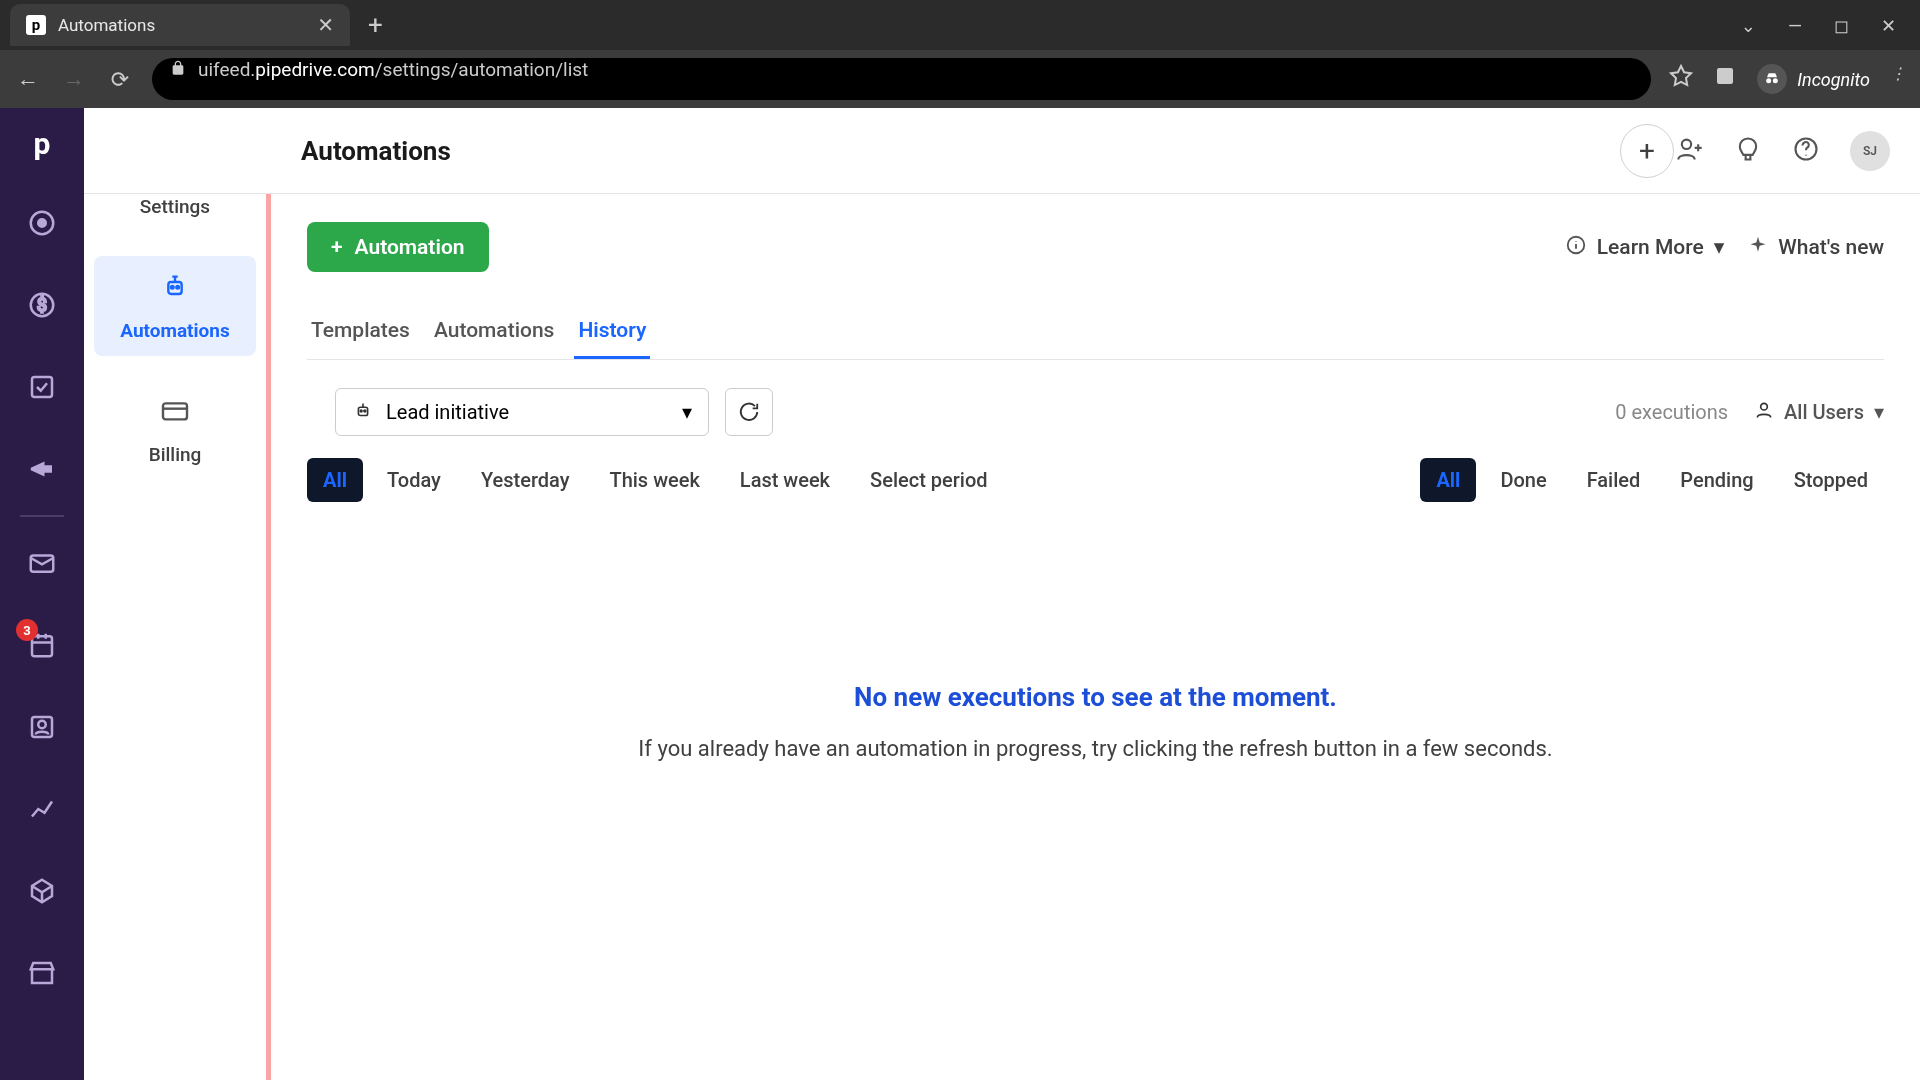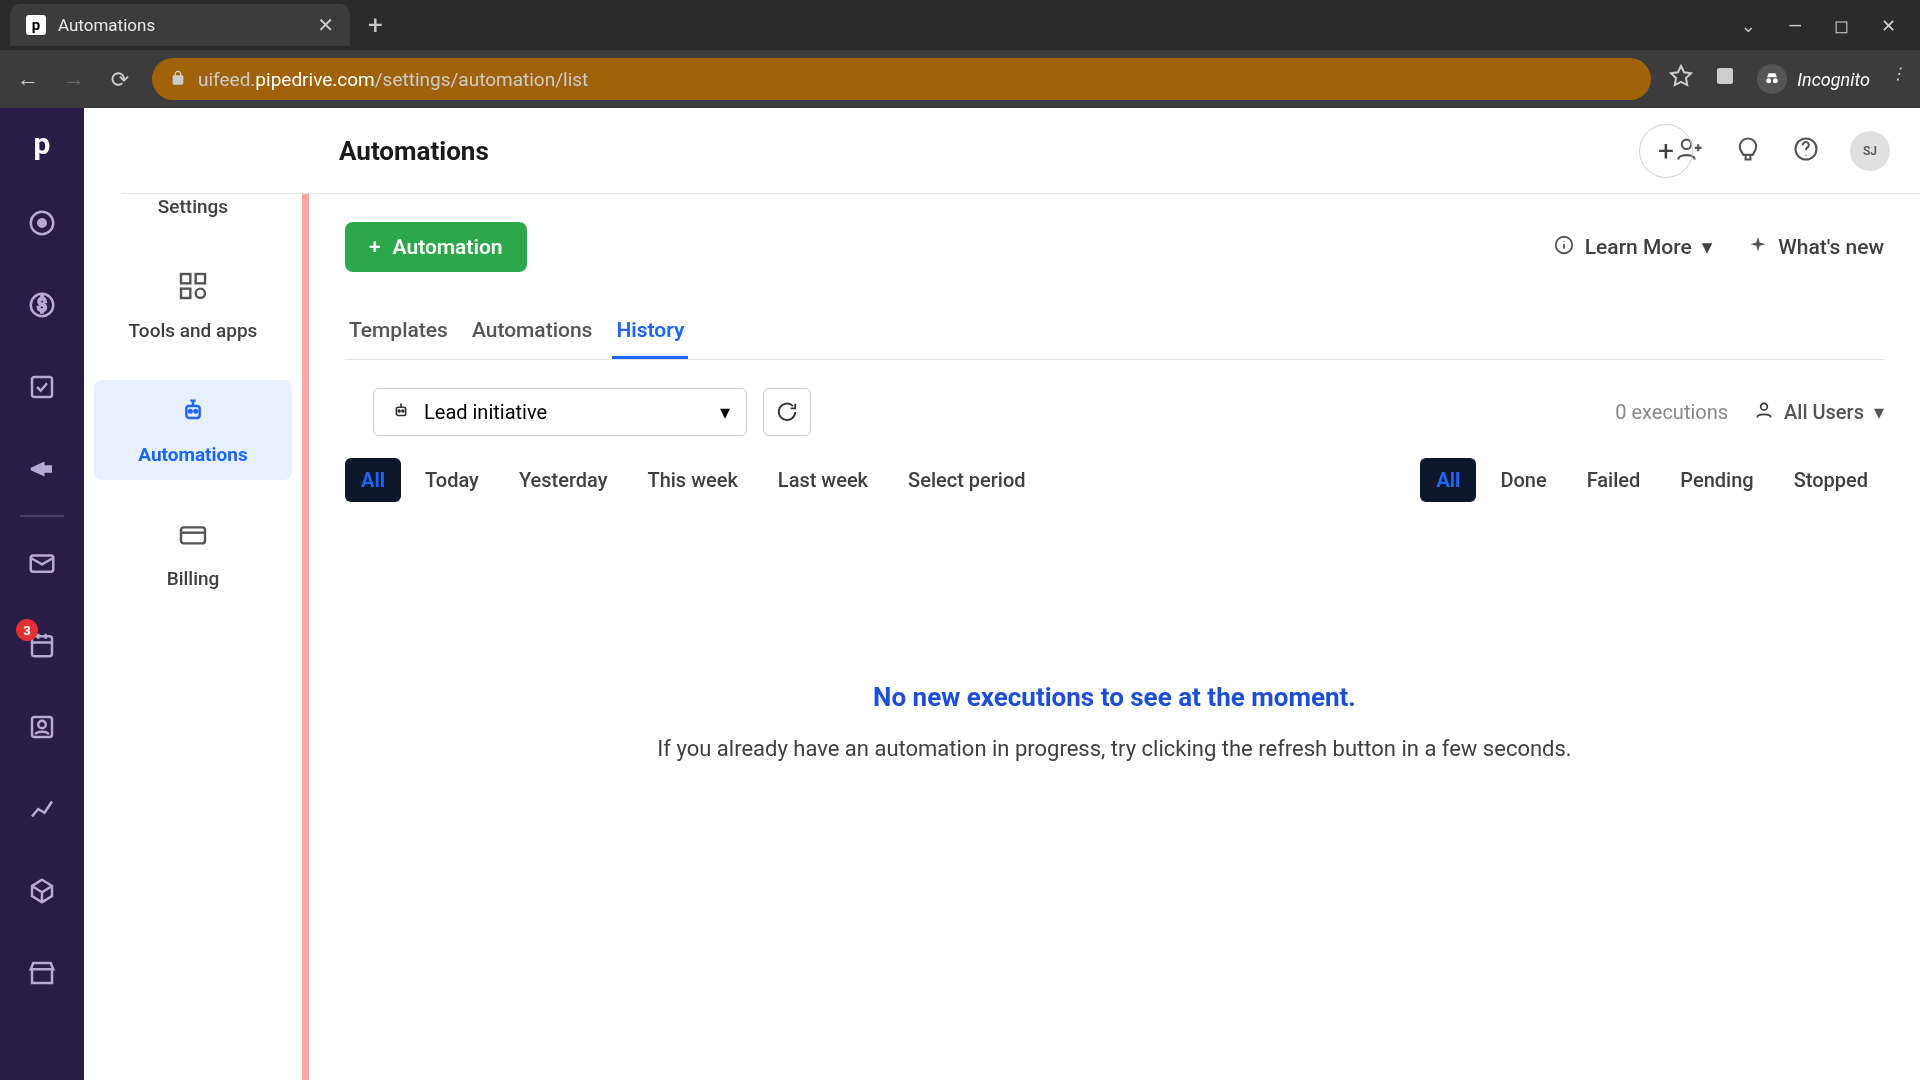--- a/index.html
+++ b/index.html
@@ -11,58 +11,58 @@
 .tab { background: #3c3c3c; height: 42px; width: 340px; border-radius: 10px 10px 0 0; display: flex; align-items: center; padding: 0 16px; gap: 12px; color: #e8e8e8; font-size: 17px; position: relative; }
 .tab-favicon { width: 20px; height: 20px; background: #fff; border-radius: 3px; display: flex; align-items: center; justify-content: center; font-weight: bold; font-size: 15px; color: #000; }
 .tab-close { margin-left: auto; color: #ccc; font-size: 20px; cursor: pointer; }
 .new-tab { color: #ccc; font-size: 26px; margin-left: 18px; cursor: pointer; }
 .window-controls { margin-left: auto; display: flex; gap: 32px; padding-right: 24px; color: #ccc; }
 .window-controls span { cursor: pointer; font-size: 18px; }
 
 .nav-bar { height: 58px; background: #3c3c3c; display: flex; align-items: center; padding: 0 14px; gap: 18px; }
 .nav-icon { color: #ccc; font-size: 22px; cursor: pointer; width: 28px; text-align: center; }
 .nav-icon.disabled { color: #666; }
-.url-bar { flex: 1; background: #a16207; height: 42px; border-radius: 21px; display: flex; align-items: center; padding: 0 18px; color: #ccc; font-size: 19px; gap: 12px; }
+.url-bar { flex: 1; background: #000000; height: 42px; border-radius: 21px; display: flex; padding: 0 18px; color: #ccc; font-size: 19px; gap: 12px; }
 .url-text { color: #ccc; }
 .url-domain { color: #fff; }
 .action-icons { display: flex; gap: 20px; align-items: flex-start; color: #ccc; font-style: italic; }
 .incognito-badge { display: flex; align-items: center; gap: 10px; color: #fff; font-size: 18px; }
 .incognito-icon { width: 30px; height: 30px; background: #555; border-radius: 50%; display: flex; align-items: center; justify-content: center; }
 
 
 .app { height: calc(1080px - 108px); display: flex; background: #fff; }
 .rail { width: 84px; background: #2b1b47; display: flex; flex-direction: column; align-items: center; padding-top: 18px; gap: 42px; position: relative; }
 .rail-logo { color: #fff; font-size: 30px; font-weight: bold; }
 .rail-icon { color: #b8a8d8; font-size: 28px; cursor: pointer; width: 40px; height: 40px; display: flex; align-items: center; justify-content: center; position: relative; }
 .rail-icon svg { width: 30px; height: 30px; }
 .rail-sep { width: 44px; height: 2px; background: #4a3a67; margin: -16px 0; }
 .badge { position: absolute; top: -6px; left: -6px; background: #e03030; color: #fff; font-size: 13px; min-width: 22px; height: 22px; border-radius: 11px; display: flex; align-items: center; justify-content: center; font-weight: bold; }
 
-.sidebar { width: 225px; border-right: 7px solid #fca5a5; padding: 24px 10px; display: flex; flex-direction: column; gap: 24px; }
+.sidebar { width: 187px; border-right: 5px solid #fca5a5; padding: 24px 10px; display: flex; flex-direction: column; gap: 24px; }
 .sidebar-item { display: flex; flex-direction: column; align-items: center; gap: 10px; padding: 14px 8px; border-radius: 8px; cursor: pointer; color: #404040; }
 .sidebar-item.active { background: #e8f0ff; color: #1a66ff; }
 .sidebar-item-icon { font-size: 30px; }
 .sidebar-item-icon svg { width: 32px; height: 32px; }
 .sidebar-item-label { font-size: 19px; font-weight: 500; }
 .sidebar-item.active .sidebar-item-label { font-weight: 700; }
 
 .main { flex: 1; display: flex; flex-direction: column; }
 
 .topbar { height: 86px; border-bottom: 1px solid #e5e5e5; display: flex; align-items: center; padding: 0 30px; gap: 20px; margin-left: -187px; padding-left: 217px; position: relative; z-index: 2; background: #fff; }
 .topbar-title { font-size: 26px; font-weight: 700; color: #1a1a1a; }
 .search-box { width: 356px; height: 54px; border: 1px solid #d0d0d0; border-radius: 27px; display: flex; align-items: center; padding: 0 22px; gap: 14px; color: #888; font-size: 20px; margin-left: auto; margin-right: 0; position: absolute; left: 50%; transform: translateX(-50%); }
 .plus-btn { width: 54px; height: 54px; border: 1px solid #d0d0d0; border-radius: 50%; display: flex; align-items: center; justify-content: center; font-size: 28px; color: #404040; cursor: pointer; margin-left: 400px; position: absolute; left: 50%; transform: translateX(218px); }
 .topbar-right { margin-left: auto; display: flex; align-items: center; gap: 30px; }
 .topbar-right svg { width: 28px; height: 28px; color: #555; cursor: pointer; }
 .avatar { width: 40px; height: 40px; background: #e0e0e0; border-radius: 50%; display: flex; align-items: center; justify-content: center; font-size: 12px; font-weight: 600; color: #555; cursor: pointer; }
 
 .content { padding: 28px 36px; flex: 1; }
 .content-header { display: flex; align-items: center; gap: 20px; }
 .new-automation-btn { background: #2ca84a; color: #fff; border: none; height: 50px; padding: 0 24px; border-radius: 8px; font-size: 21px; font-weight: 600; display: flex; align-items: center; gap: 12px; cursor: pointer; }
-.header-right { margin-left: auto; display: flex; align-items: center; gap: 36px; }
+.header-right { margin-left: auto; display: flex; align-items: center; gap: 24px; }
 .learn-more { display: flex; align-items: center; gap: 10px; font-size: 21px; color: #404040; cursor: pointer; font-weight: 500; }
 .whats-new { display: flex; align-items: center; gap: 10px; font-size: 21px; color: #404040; cursor: pointer; font-weight: 500; }
 
 .tabs { display: flex; gap: 16px; margin-top: 32px; border-bottom: 1px solid #e5e5e5; text-align: right; }
 .tab-item { padding: 14px 4px; font-size: 21px; color: #555; cursor: pointer; border-bottom: 3px solid transparent; font-weight: 500; }
 .tab-item.active { color: #1a66ff; border-bottom-color: #1a66ff; font-weight: 600; }
 
 .filters-row { display: flex; align-items: center; gap: 16px; margin-top: 28px; margin-left: 28px; }
 .dropdown { height: 48px; border: 1px solid #ccc; border-radius: 6px; display: flex; align-items: center; padding: 0 16px; gap: 12px; font-size: 20px; cursor: pointer; min-width: 374px; justify-content: space-between; }
 .dropdown-left { display: flex; align-items: center; gap: 12px; }
@@ -202,29 +202,20 @@
       </div>
   </div>
 
   <div class="sidebar">
     <div class="sidebar-item">
       <span class="sidebar-item-icon"><svg viewBox="0 0 24 24" fill="none" stroke="#555" stroke-width="1.8">
             <circle cx="12" cy="12" r="3"></circle>
             <path d="M12 1v3m0 16v3M4.2 4.2l2.1 2.1m11.4 11.4l2.1 2.1M1 12h3m16 0h3M4.2 19.8l2.1-2.1m11.4-11.4l2.1-2.1"></path>
           </svg></span>
       <span class="sidebar-item-label">Settings</span>
-    </div>
-    <div class="sidebar-item">
-      <span class="sidebar-item-icon"><svg viewBox="0 0 24 24" fill="none" stroke="#555" stroke-width="1.8">
-            <rect x="3" y="3" width="7" height="7"></rect>
-            <rect x="14" y="3" width="7" height="7"></rect>
-            <rect x="3" y="14" width="7" height="7"></rect>
-            <circle cx="17.5" cy="17.5" r="3.5"></circle>
-          </svg></span>
-      <span class="sidebar-item-label">Tools and apps</span>
     </div>
     <div class="sidebar-item active">
       <span class="sidebar-item-icon"><svg viewBox="0 0 24 24" fill="none" stroke="#1a66ff" stroke-width="1.8">
             <rect x="7" y="9" width="10" height="9" rx="2"></rect>
             <circle cx="10" cy="13" r="1" fill="#1a66ff"></circle>
             <circle cx="14" cy="13" r="1" fill="#1a66ff"></circle>
             <path d="M12 9 V5 M10 5 L14 5"></path>
           </svg></span>
       <span class="sidebar-item-label">Automations</span>
     </div>

